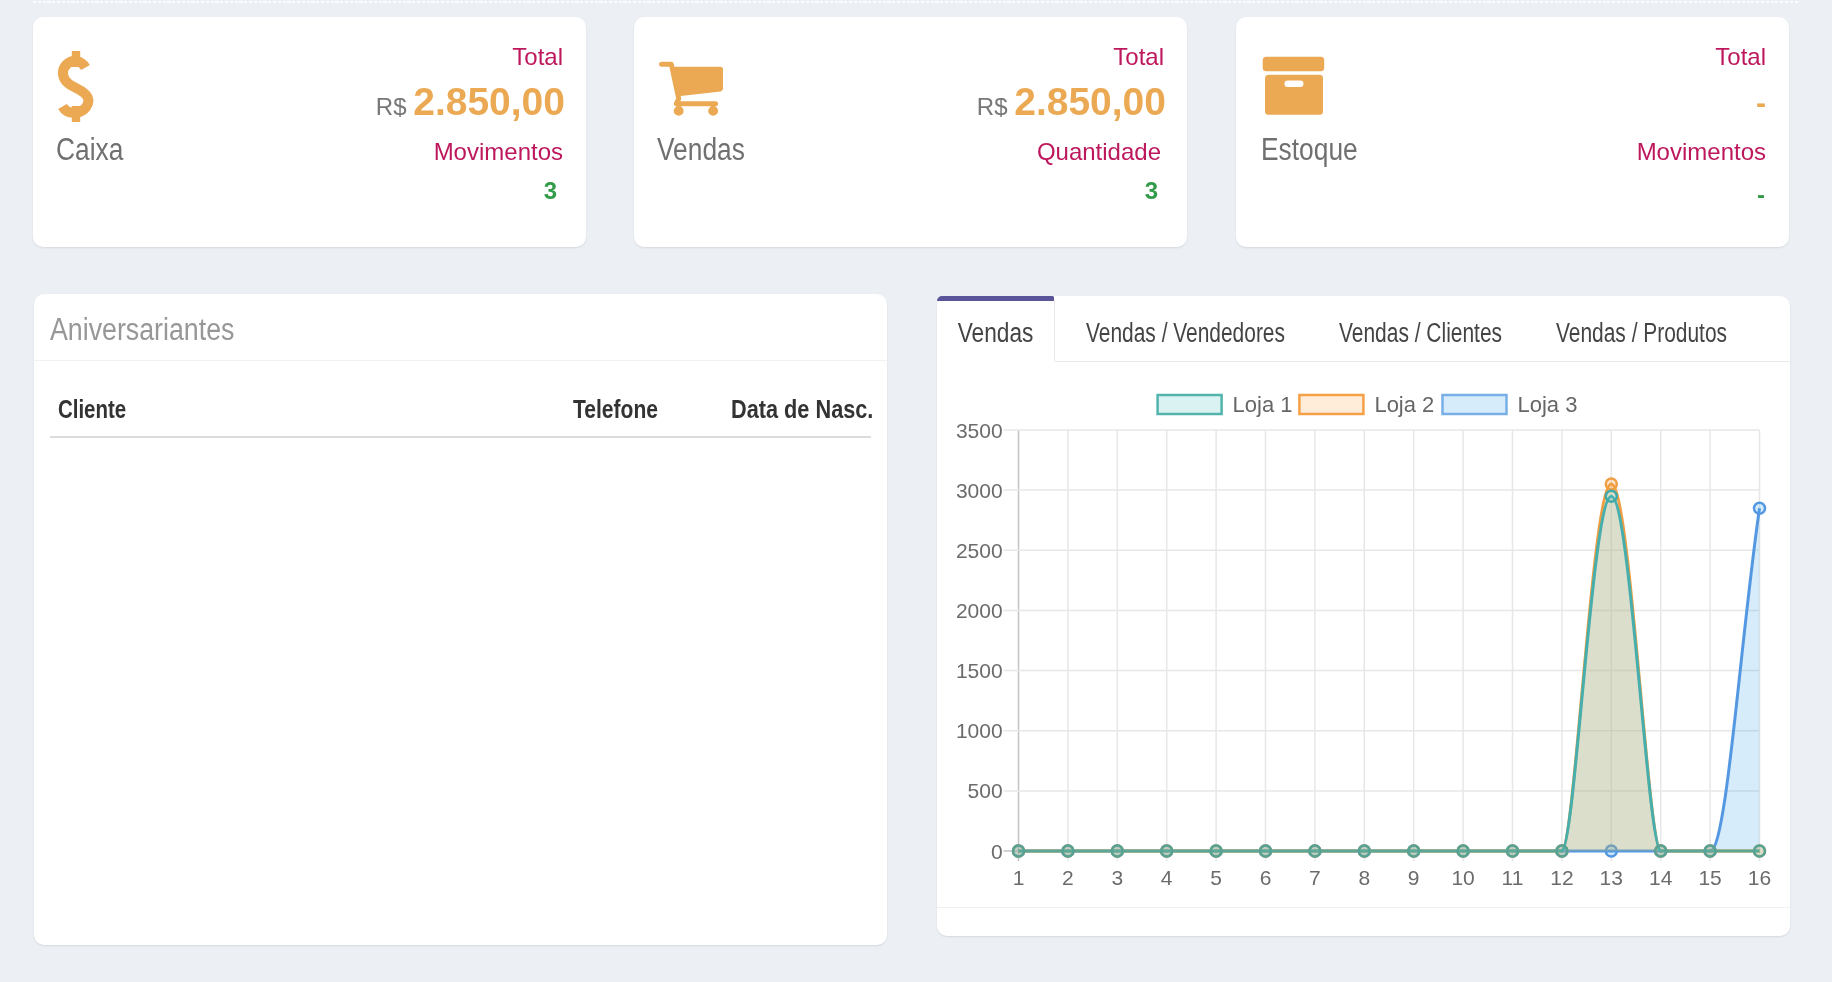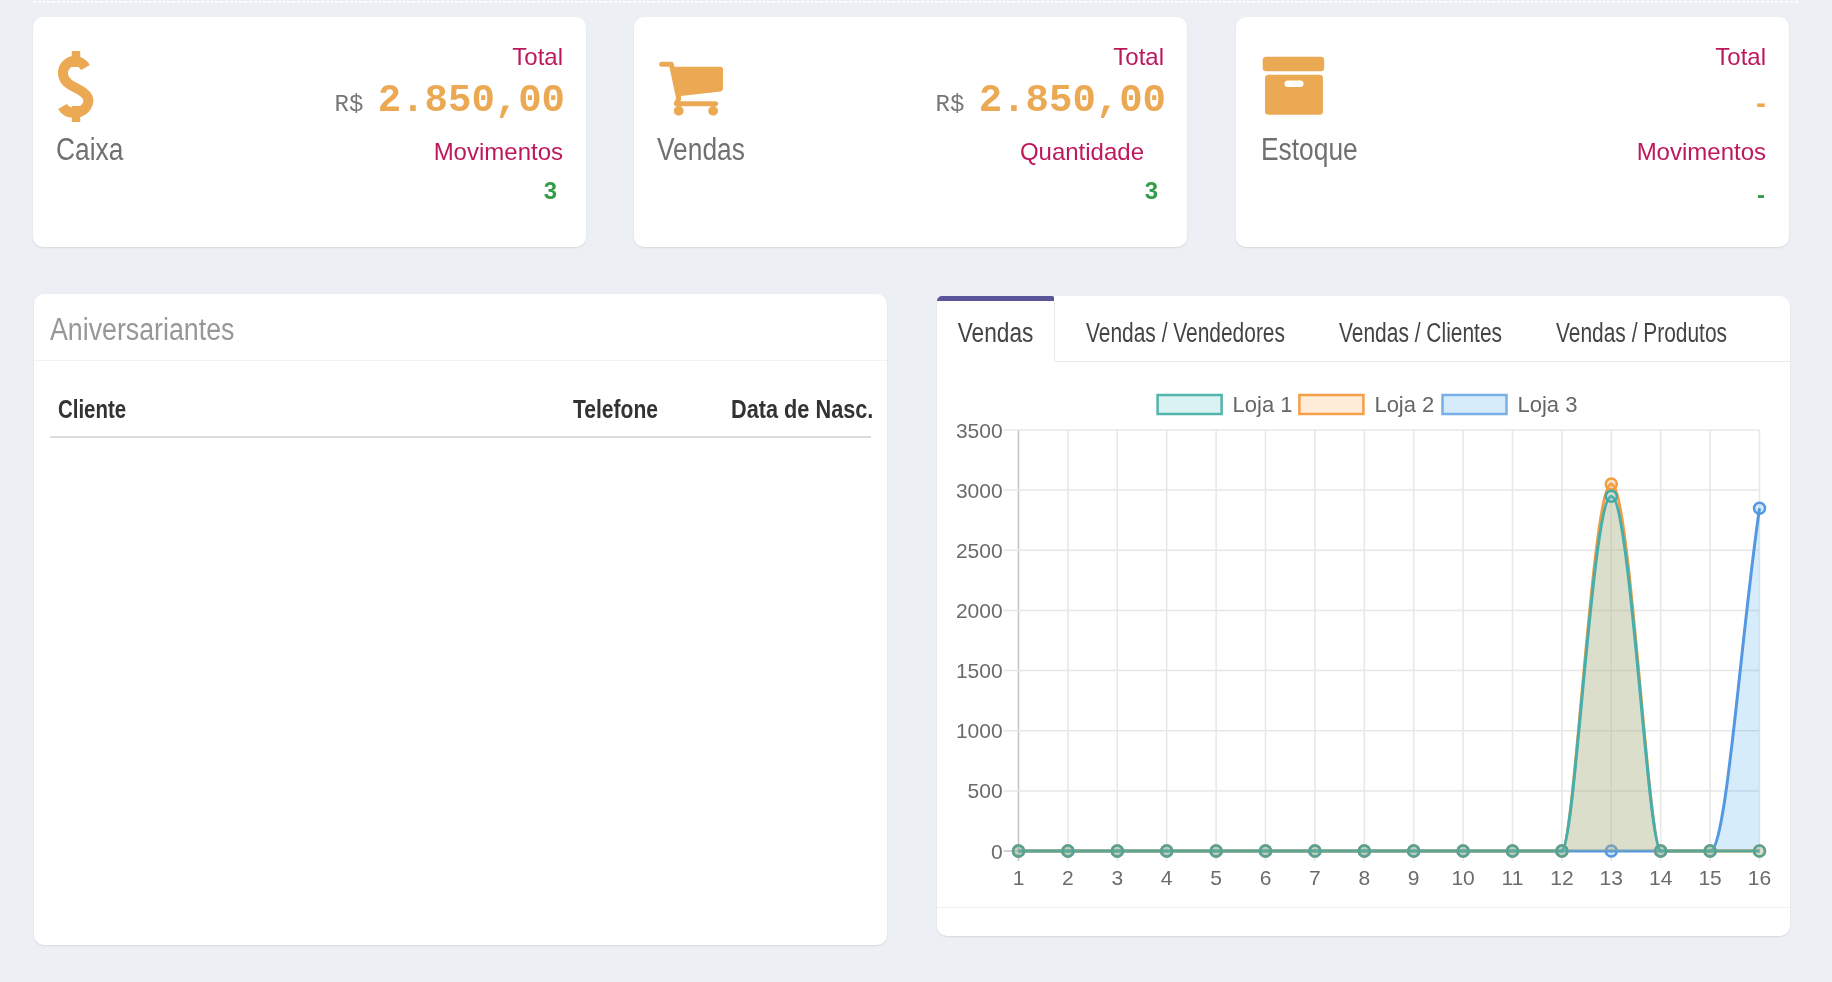--- a/index.html
+++ b/index.html
@@ -3,21 +3,21 @@
 <meta charset="utf-8">
 <style>
   * { margin:0; padding:0; box-sizing:border-box; }
   html,body { width:1832px; height:982px; overflow:hidden; }
   body { position:relative; background:#ecf0f5; font-family:"Liberation Sans",sans-serif; }
   .abs { position:absolute; line-height:1; white-space:nowrap; }
   .card { position:absolute; background:#fff; border-radius:10px; box-shadow:0 1px 2px rgba(0,0,0,0.10); }
   .dashline { position:absolute; left:33px; top:1px; width:1766px; height:2px; background:repeating-linear-gradient(90deg, rgba(255,255,255,0.8) 0 3.1px, rgba(255,255,255,0) 3.1px 4.8px); }
   .lbl-gray { font-size:31px; color:#707070; transform:scaleX(0.85); transform-origin:left top; }
   .lbl-dark { font-size:24px; color:#be185d; }
-  .val-orange { font-size:39px; font-weight:bold; color:#eba954;font-family:Liberation Mono, monospace; }
+  .val-orange { font-size:39px; font-weight:bold; color:#eba954; }
   .val-green { font-size:24px; font-weight:bold; color:#339c4a; }
   .rs { font-size:24px; color:#777; font-weight:normal; }
   .th { font-size:26px; font-weight:bold; color:#333; transform-origin:left top; }
   .tab { font-size:27px; color:#444; transform-origin:left top; }
 </style>
 </head>
 <body>
 <div class="dashline"></div>
 
 <div class="card" style="left:33px; top:17px; width:553px; height:230px;"></div>
@@ -32,21 +32,21 @@
 <div class="abs lbl-dark" style="left:33px; width:530px; top:140px; text-align:right;">Movimentos</div>
 <div class="abs val-green" style="left:33px; width:524px; top:179px; text-align:right;">3</div>
 
 <div class="card" style="left:634px; top:17px; width:553px; height:230px;"></div>
 <svg class="abs" style="left:659px; top:53px;" width="64" height="69" viewBox="0 0 1664 1792">
     <path fill="#eba954" d="M640 1504q0 53-37.5 90.5t-90.5 37.5-90.5-37.5-37.5-90.5 37.5-90.5 90.5-37.5 90.5 37.5 37.5 90.5zm896 0q0 53-37.5 90.5t-90.5 37.5-90.5-37.5-37.5-90.5 37.5-90.5 90.5-37.5 90.5 37.5 37.5 90.5zm128-1088v512q0 24-16 42.5t-40 26.5l-1044 122q1 7 4.5 21.5t6 26.5 2.5 22q0 16-24 64h920q26 0 45 19t19 45-19 45-45 19h-1024q-26 0-45-19t-19-45q0-14 11-39.5t29.5-59.5 20.5-38l-177-823h-204q-26 0-45-19t-19-45 19-45 45-19h256q16 0 28.5 6.5t19.5 15.5 13 24.5 8 26 5.5 29.5 4.5 26h1201q26 0 45 19t19 45z"></path>
   </svg>
 <div class="abs lbl-gray" style="left:657px; top:133.5px;">Vendas</div>
 <div class="abs lbl-dark" style="left:634px; width:530px; top:44.5px; text-align:right;">Total</div>
 <div class="abs val-orange" style="left:634px; width:532px; top:82.4px; text-align:right;"><span class="rs">R$ </span>2.850,00</div>
-<div class="abs lbl-dark" style="left:614px; width:530px; top:140px; text-align:right;">Quantidade</div>
+<div class="abs lbl-dark" style="left:631px; width:530px; top:140px; text-align:right;">Quantidade</div>
 <div class="abs val-green" style="left:634px; width:524px; top:179px; text-align:right;">3</div>
 
 <div class="card" style="left:1236px; top:17px; width:553px; height:230px;"></div>
 <svg class="abs" style="left:1262px; top:56px;" width="64" height="62" viewBox="0 0 64 62">
   <rect x="0.7" y="0.7" width="61.5" height="14.5" rx="3.5" fill="#eba954"></rect>
   <rect x="3" y="18.8" width="58" height="40" rx="3.5" fill="#eba954"></rect>
   <rect x="22.5" y="24.5" width="19" height="6.5" rx="3.2" fill="#fff"></rect>
 </svg>
 <div class="abs lbl-gray" style="left:1261px; top:133.5px;">Estoque</div>
 <div class="abs lbl-dark" style="left:1236px; width:530px; top:44.5px; text-align:right;">Total</div>

